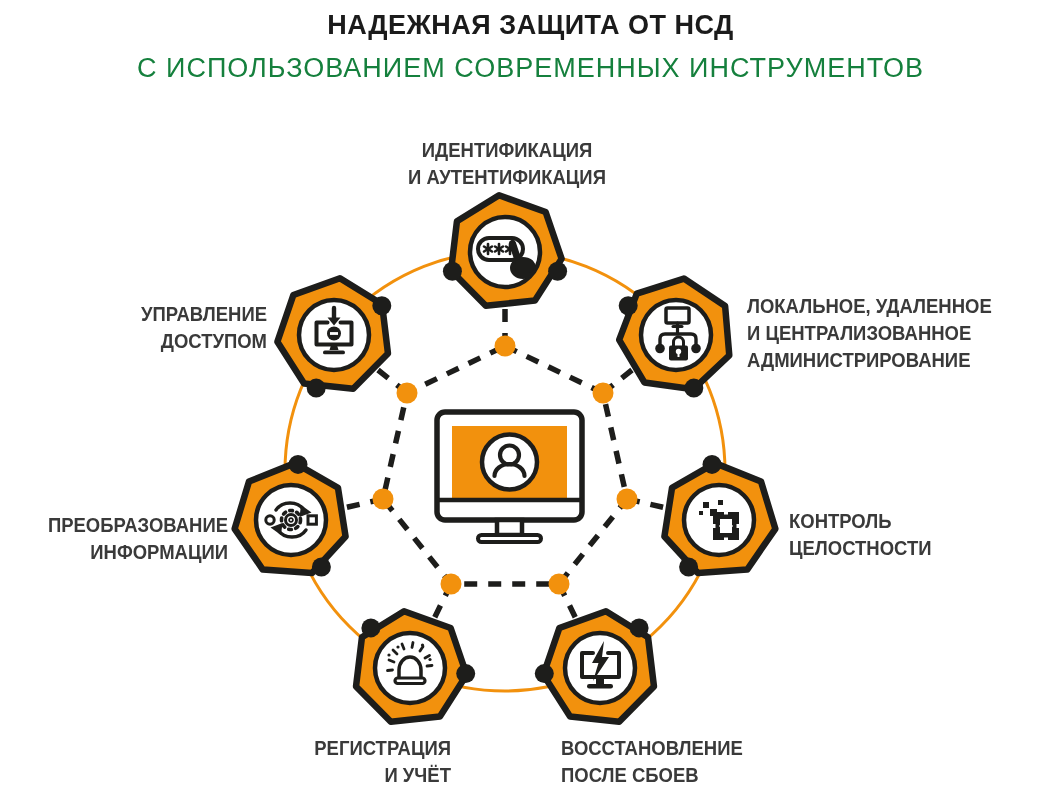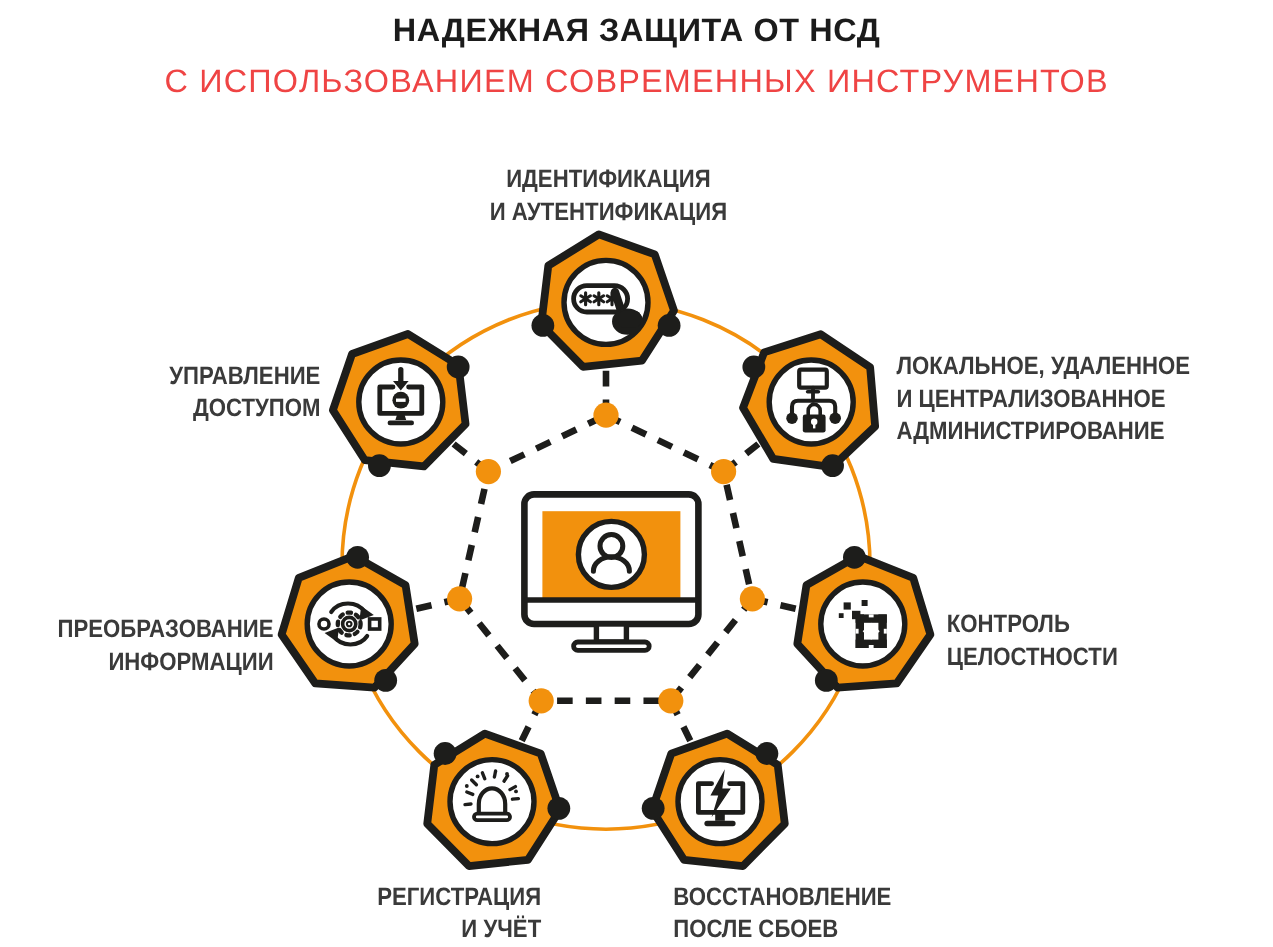--- a/index.html
+++ b/index.html
@@ -5,21 +5,21 @@
   :root{
     --orange:#F2910D; --dark:#1D1D1B; --text:#3A3A3A; --title:#1B1B1B;
   }
   html,body{margin:0;padding:0;background:#fff;}
   #stage{position:relative;width:1061px;height:789px;background:#fff;overflow:hidden;
          font-family:"Liberation Sans","DejaVu Sans",sans-serif;}
   #diagram-svg{position:absolute;left:0;top:0;}
   .title{position:absolute;left:0;top:10px;width:1061px;text-align:center;
          font-size:27px;font-weight:bold;letter-spacing:.5px;color:var(--title);}
   .subtitle{position:absolute;left:0;top:53px;width:1061px;text-align:center;
-         font-size:27px;font-weight:normal;letter-spacing:1px;color:#ef4444;}
+         font-size:27px;font-weight:normal;letter-spacing:1px;color:#15803d;}
   .nlabel{position:absolute;font-weight:bold;font-size:21px;line-height:27px;
           color:var(--text);white-space:pre-line;transform:scaleX(.88);}
   .lab-c{text-align:center;transform-origin:50% 0;}
   .lab-l{text-align:left;transform-origin:0 0;}
   .lab-r{text-align:right;transform-origin:100% 0;}
   
   .ring{fill:none;stroke:var(--orange);stroke-width:3;}
   .dashp{fill:none;stroke:var(--dark);stroke-width:5.5;stroke-dasharray:13 11;}
   .odot{fill:var(--orange);}
   .hept{fill:var(--orange);stroke:var(--dark);stroke-width:6.5;stroke-linejoin:round;}

